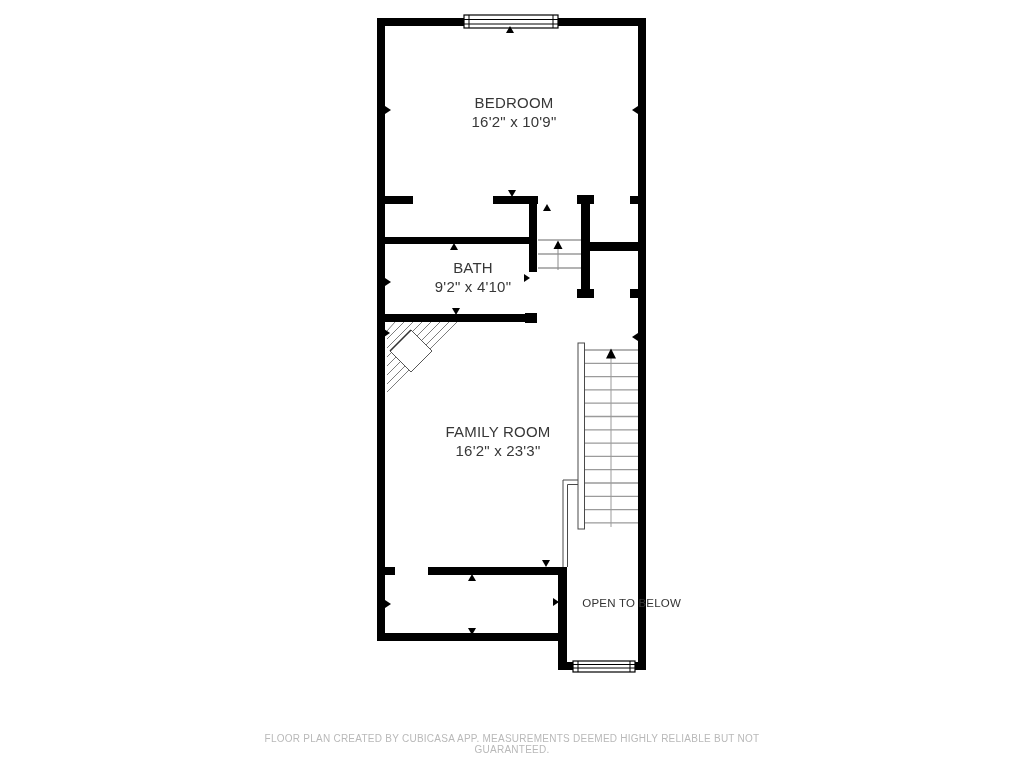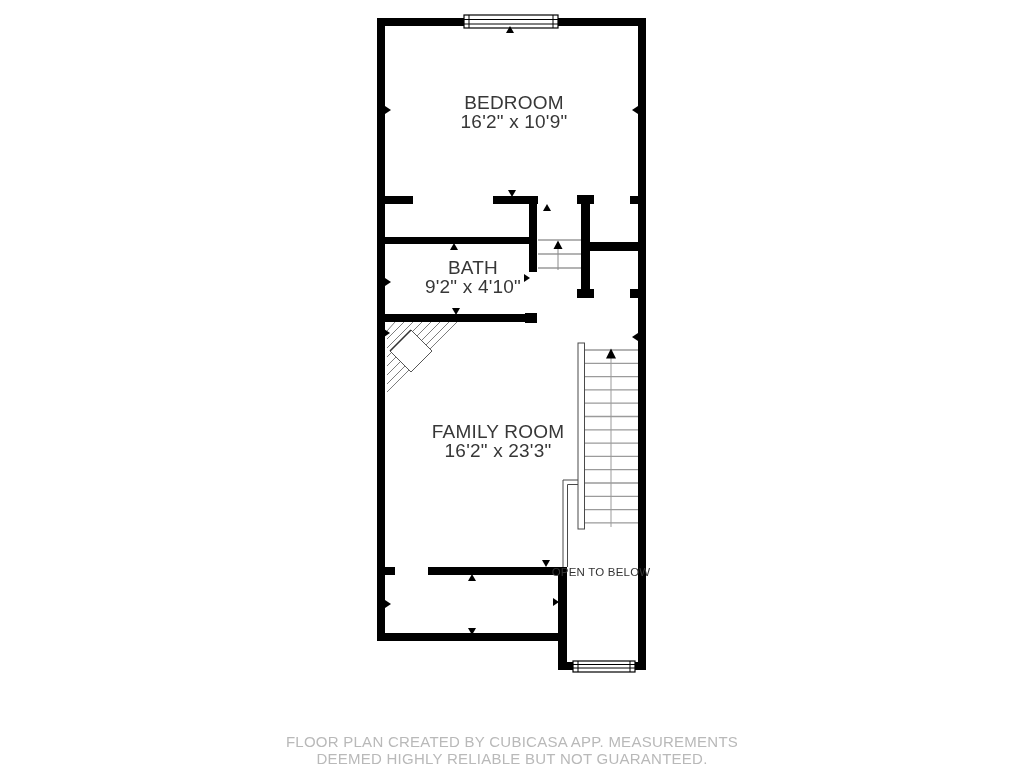--- a/index.html
+++ b/index.html
@@ -1,30 +1,30 @@
 <!DOCTYPE html>
 <html><head>
 <meta charset="utf-8">
 <style>
   html,body{margin:0;padding:0;background:#ffffff;}
   .canvas{position:relative;width:1024px;height:768px;background:#ffffff;overflow:hidden;
           font-family:"Liberation Sans",sans-serif;}
   .plan-svg{position:absolute;left:0;top:0;}
   .room-label{position:absolute;width:160px;text-align:center;color:#373737;
-              font-size:19px;line-height:19px;letter-spacing:0.2px;z-index:5;}
+              font-size:15px;line-height:19px;letter-spacing:0.2px;z-index:5;}
   .room-name{display:block;}
   .room-dims{display:block;}
   .label-bedroom{left:434px;top:93px;}
   .label-bath{left:377px;top:258px;padding-left:16px;}
   .label-family{left:418px;top:422px;}
   .label-wic{left:400px;top:583px;}
-  .label-openbelow{left:521px;top:565px;width:160px;text-align:center;position:absolute;
+  .label-openbelow{left:521px;top:596px;width:160px;text-align:right;position:absolute;
                    color:#333333;font-size:11.5px;line-height:14px;letter-spacing:0.2px;z-index:5;}
   .footer{position:absolute;left:262px;top:733px;width:500px;text-align:center;
-          color:#b9b9b9;font-size:15px;letter-spacing:0.25px;z-index:5;}
+          color:#b9b9b9;font-size:10px;letter-spacing:0.25px;z-index:5;}
 </style>
 </head>
 <body>
 
 <div class="canvas">
 
   <svg class="plan-svg" width="1024" height="768" viewBox="0 0 1024 768">
 
     <g fill="#000000" stroke="none">
       <rect x="377" y="18" width="269" height="8"></rect>

